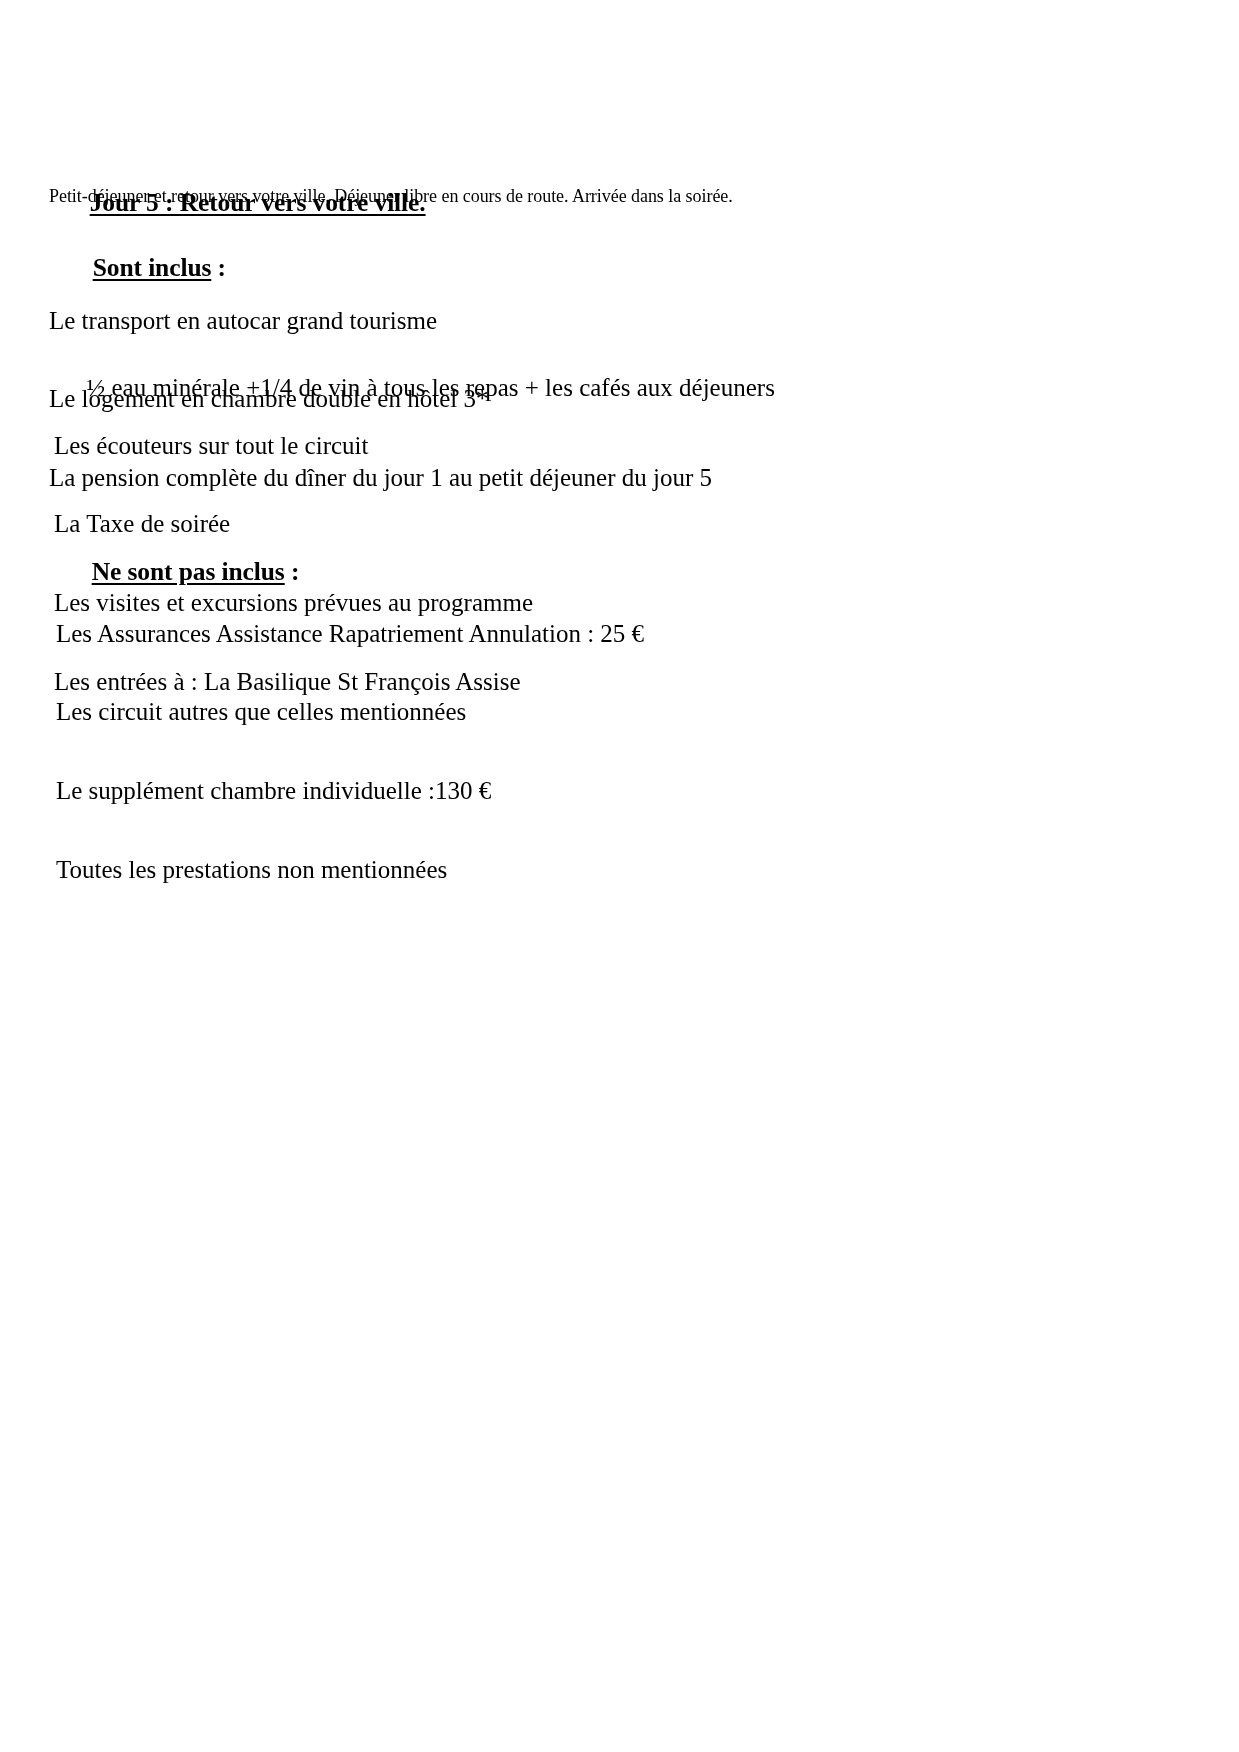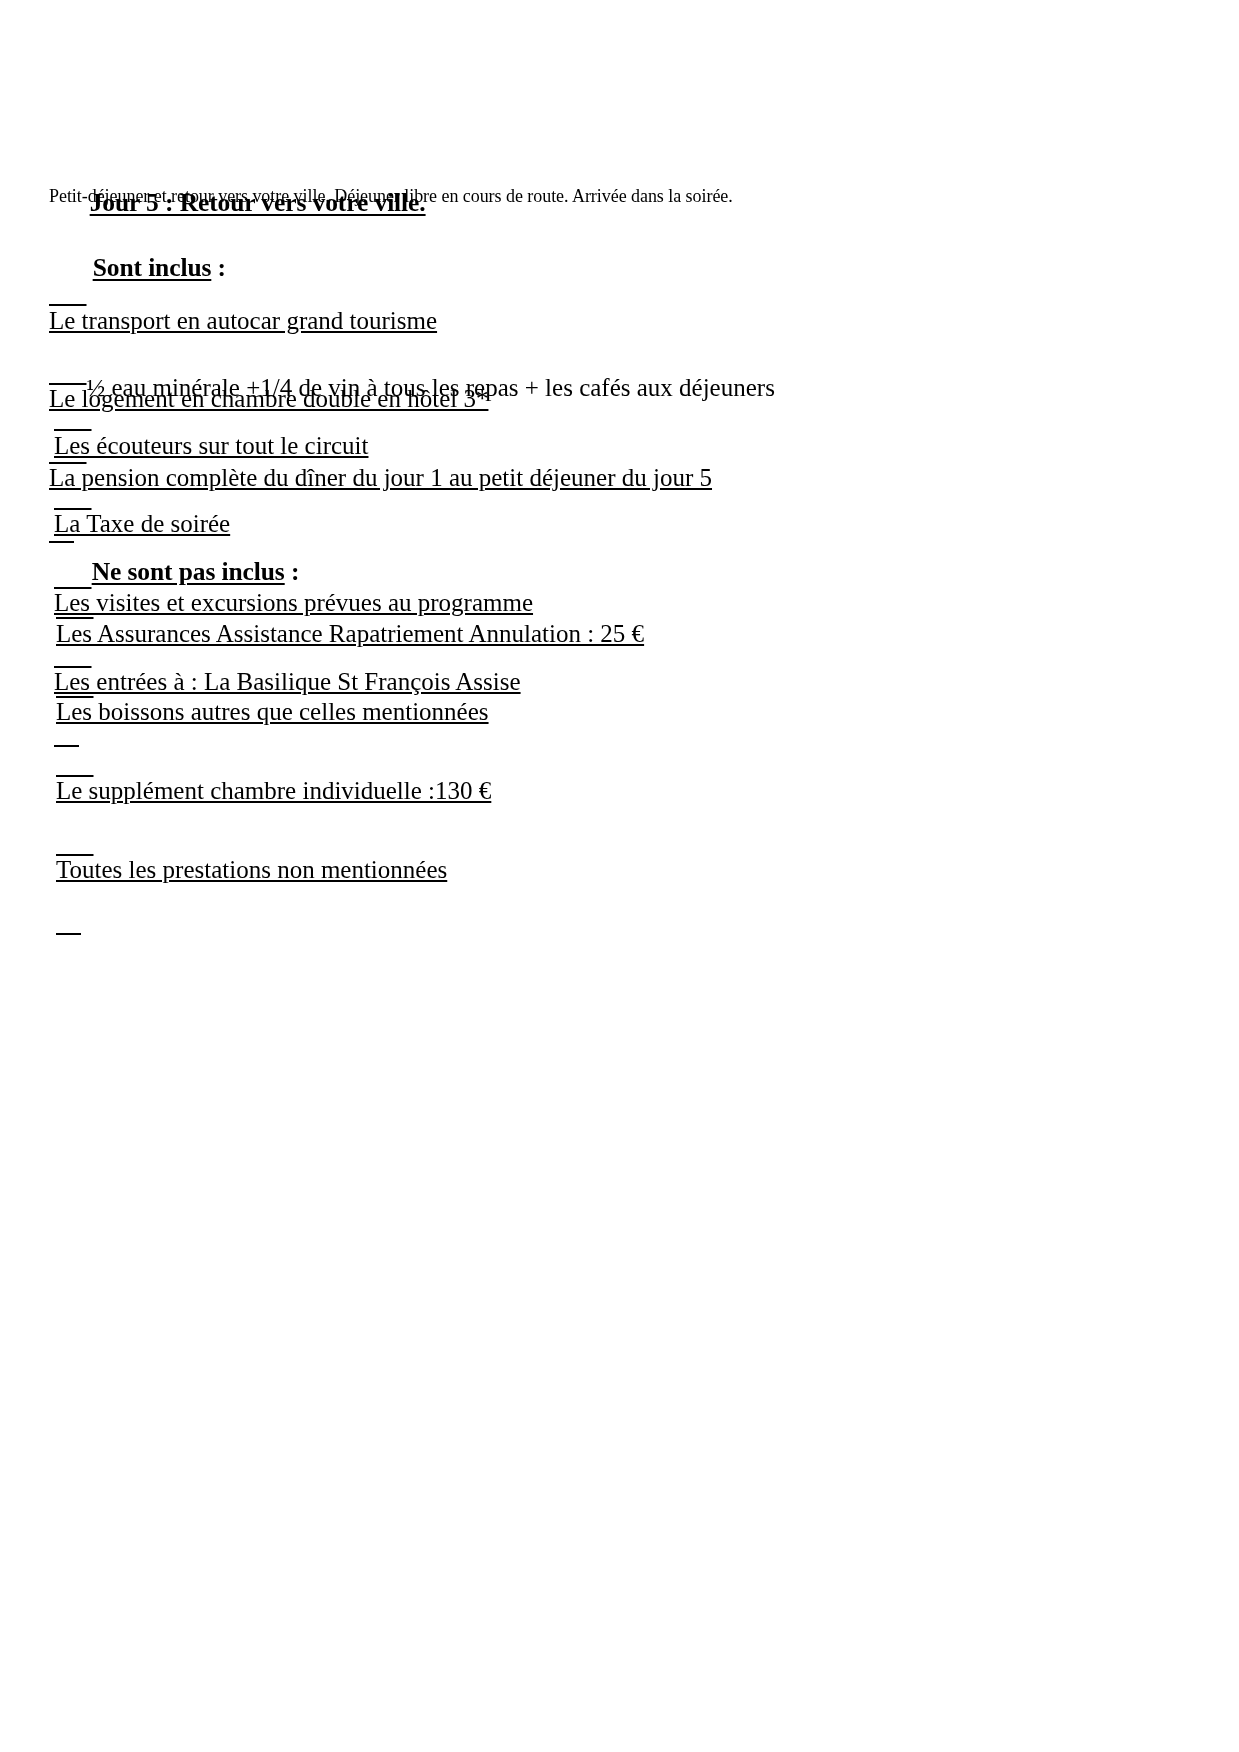--- a/index.html
+++ b/index.html
@@ -48,21 +48,20 @@
 
   .para {
     font-size: 18px;
     line-height: 31px;
     letter-spacing: -0.05px;
   }
 
   .list {
     font-size: 25px;
     line-height: 26.3px;
-    text-decoration: underline;
   }
   .list .li { display: block; white-space: pre; }
 
   .single {
     font-size: 25px;
     line-height: 31px;
   }
 </style>
 </head>
 <body>
@@ -96,19 +95,19 @@
       <span class="li">Les visites et excursions prévues au programme</span>
       <span class="li">Les entrées à : La Basilique St François Assise</span>
     </div>
 
     <div class="blk heading" style="left:54px; top:525px;">
       <span class="u">Ne sont pas inclus</span><span class="nu"> :</span>
     </div>
 
     <div class="blk list" style="left:56px; top:568px;">
       <span class="li">Les Assurances Assistance Rapatriement Annulation : 25 €</span>
-      <span class="li">Les boissons autres que celles mentionnées</span>
+      <span class="li">Les circuit autres que celles mentionnées</span>
       <span class="li">Le supplément chambre individuelle :130 €</span>
       <span class="li">Toutes les prestations non mentionnées</span>
     </div>
 
   </div>
 </div>
 
 </body></html>

